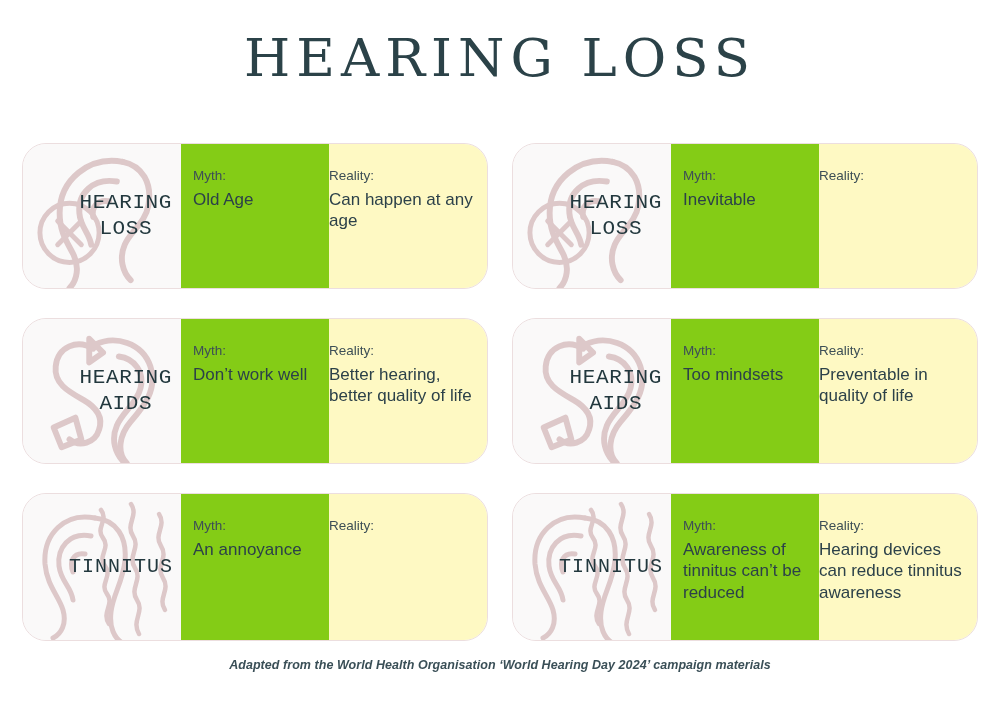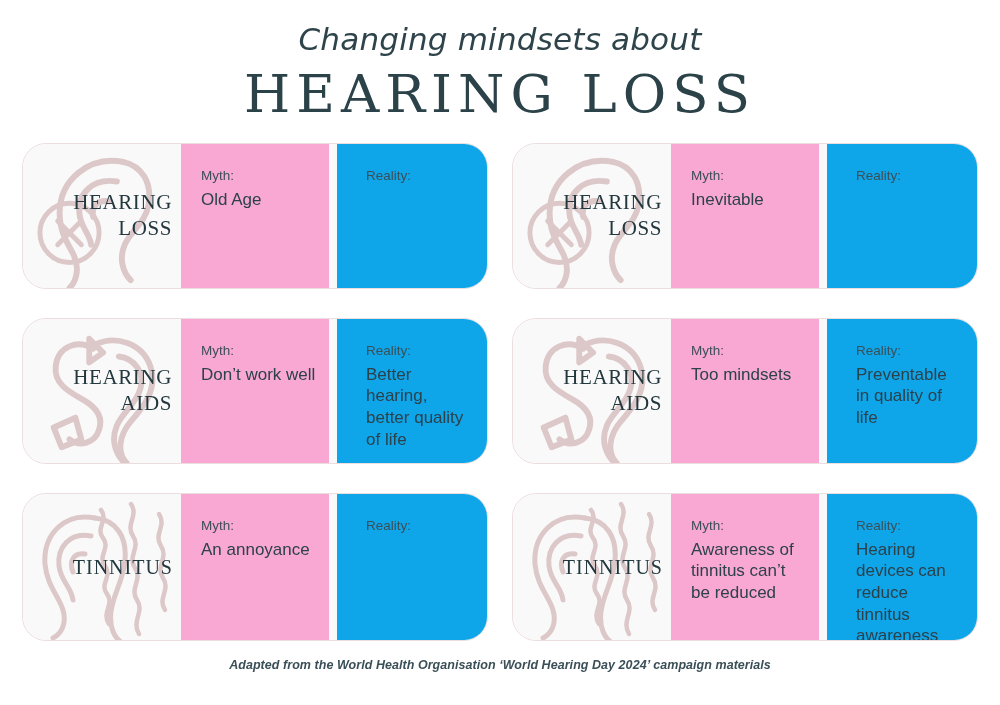--- a/index.html
+++ b/index.html
@@ -74,50 +74,49 @@
     left: 8px;
     top: 4px;
     width: 150px;
     height: 100%;
   }
   .brand-label {
     position: absolute;
     right: 9px;
     top: 50%;
     transform: translateY(-50%);
-    text-align: right;
-    font-family: Liberation Serif, serif;
+    text-align: center;
+    font-family: Liberation Mono, monospace;
     font-size: 21px;
     letter-spacing: 0.6px;
     line-height: 1.22;
     color: #22383e;
     white-space: pre-line;
     z-index: 2;
   }
   .brand-label.tinnitus {
     font-size: 20px;
     letter-spacing: 1px;
     right: 8px;
   }
 
   
   .myth {
     width: 148px;
     flex: 0 0 148px;
-    background: #f9a8d4;
-    padding: 24px 12px 10px 20px;
+    background: #84cc16;
+    padding: 24px 12px 10px 12px;
     box-sizing: border-box;
   }
   
   .reality {
     flex: 1 1 auto;
-    background: #0ea5e9;
-    padding: 24px 14px 10px 29px;
+    background: #fef9c3;
+    padding: 24px 14px 10px 0;
     box-sizing: border-box;
-    margin-left: 8px;
   }
 
   .kicker {
     font-size: 13.5px;
     color: #3d4f56;
     line-height: 1.25;
     margin-bottom: 4px;
   }
   .value {
     font-size: 17px;
@@ -136,21 +135,20 @@
     font-style: italic;
     font-weight: bold;
     color: #3a4f57;
     letter-spacing: 0.05px;
   }
 </style>
 </head>
 <body>
 
 <div class="header">
-  <div class="subtitle">Changing mindsets about</div>
   <div class="maintitle">HEARING LOSS</div>
 </div>
 
 <div class="grid">
 
   <div class="card">
     <div class="brand">
       <svg viewBox="0 0 150 146">
         <g fill="none" stroke="#ddc8c9" stroke-width="6" stroke-linecap="round">
           <path d="M92 14 C 58 8, 28 32, 28 66 C 28 86, 36 96, 42 108 C 48 120, 46 134, 38 142"></path>
@@ -165,20 +163,21 @@
       </svg>
       <div class="brand-label">HEARING
 LOSS</div>
     </div>
     <div class="myth">
       <div class="kicker">Myth:</div>
       <div class="value">Old Age</div>
     </div>
     <div class="reality">
       <div class="kicker">Reality:</div>
+      <div class="value">Can happen at any age</div>
     </div>
   </div>
 
   <div class="card">
     <div class="brand">
       <svg viewBox="0 0 150 146">
         <g fill="none" stroke="#ddc8c9" stroke-width="6" stroke-linecap="round">
           <path d="M92 14 C 58 8, 28 32, 28 66 C 28 86, 36 96, 42 108 C 48 120, 46 134, 38 142"></path>
           <path d="M86 34 C 62 30, 46 46, 48 66 C 49 80, 58 86, 60 98"></path>
           <path d="M78 54 C 66 52, 60 60, 62 70"></path>

